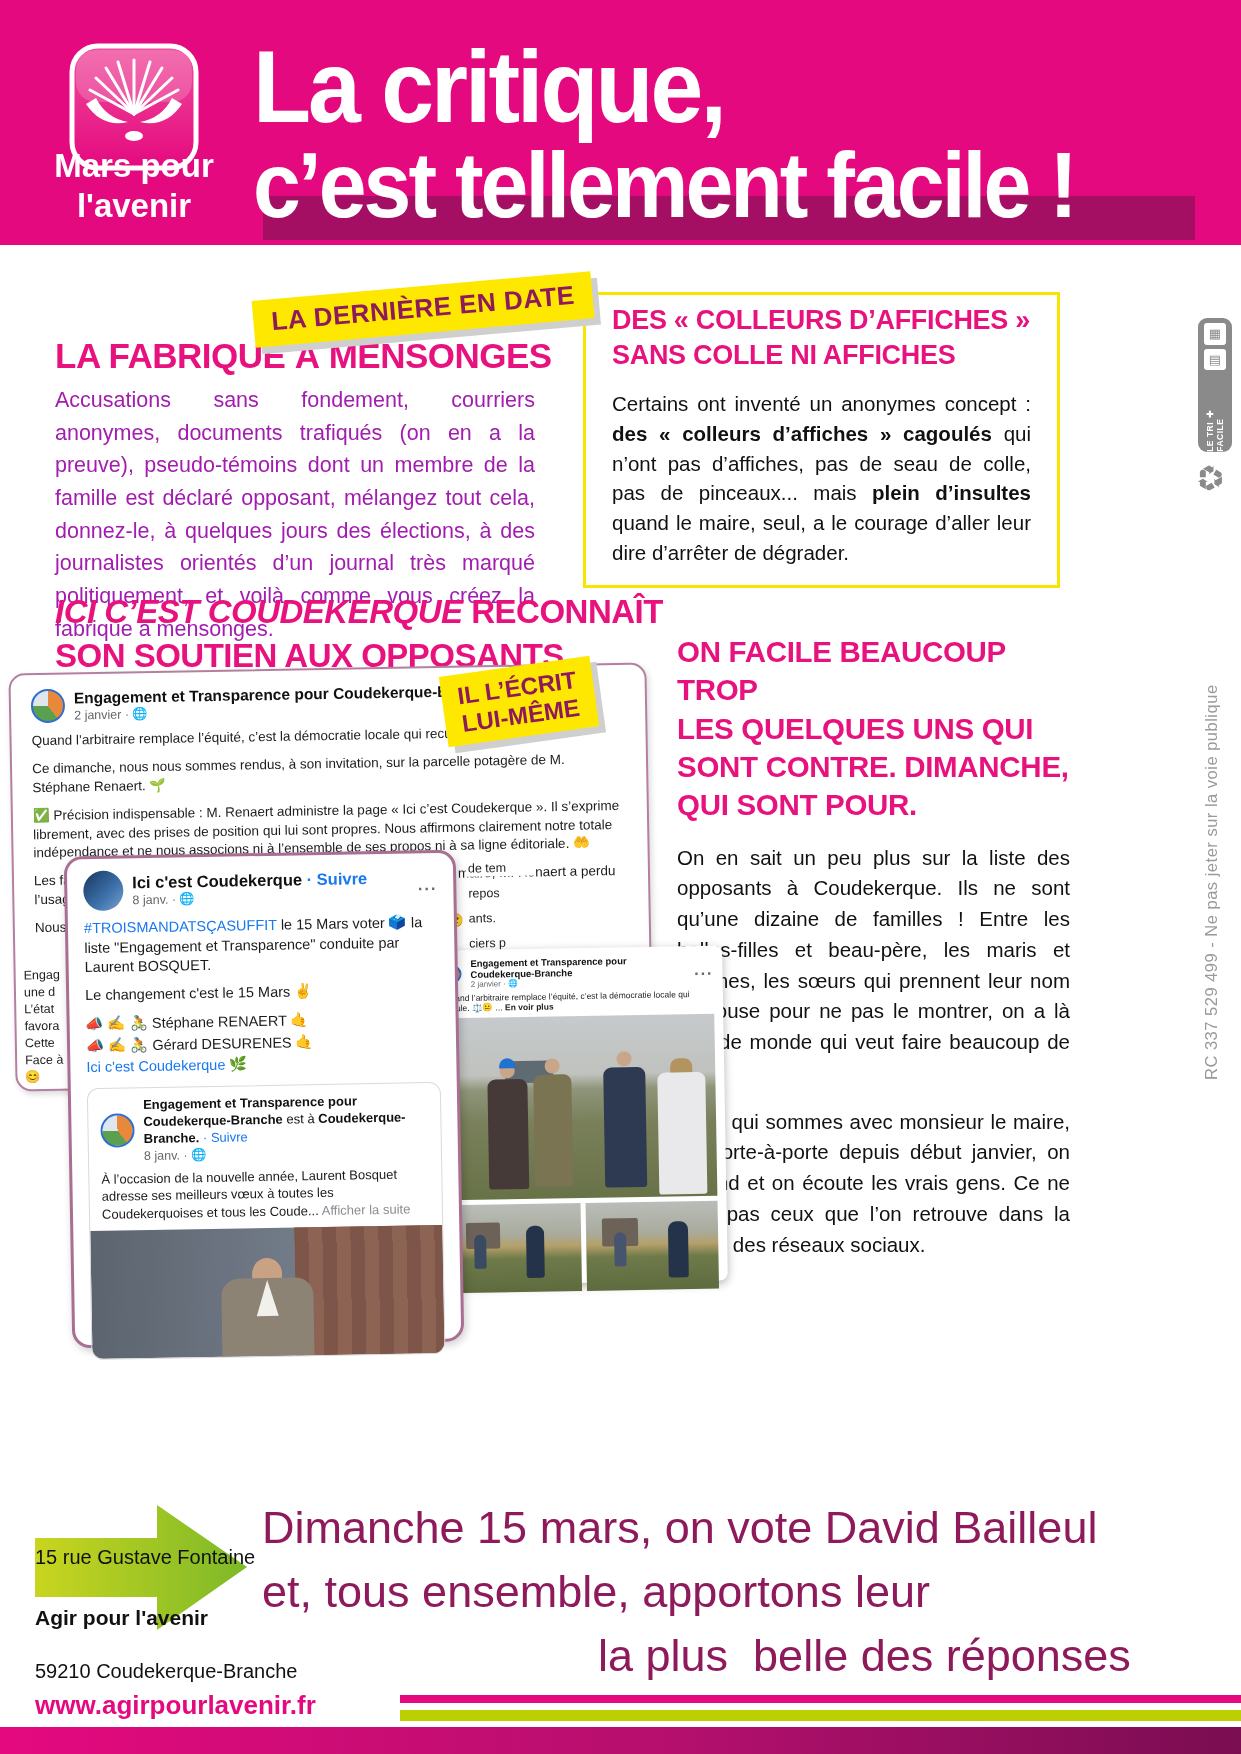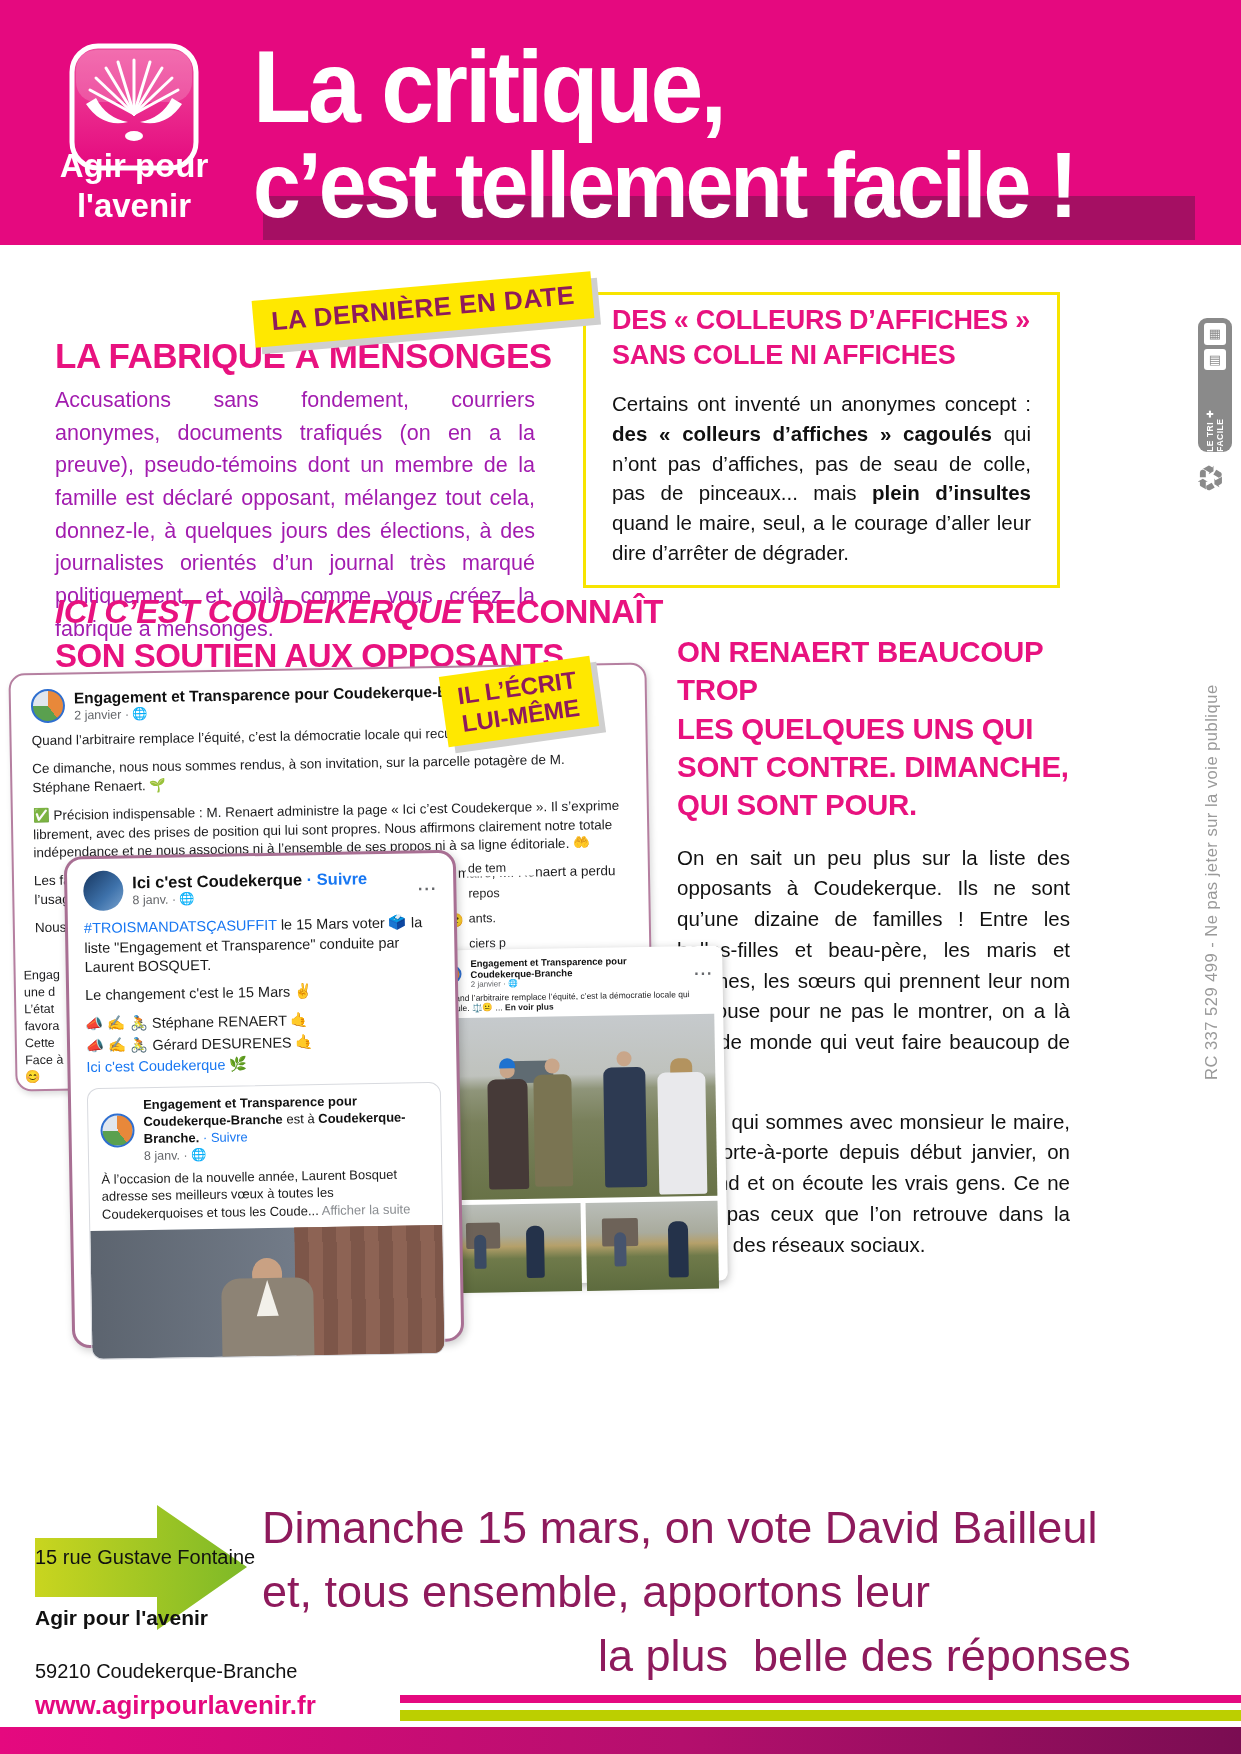--- a/index.html
+++ b/index.html
@@ -213,21 +213,21 @@
           <line x1="66" y1="72" x2="28" y2="36"></line>
           <line x1="66" y1="72" x2="104" y2="36"></line>
           <line x1="66" y1="72" x2="22" y2="48"></line>
           <line x1="66" y1="72" x2="110" y2="48"></line>
         </g>
         <path d="M18,62 Q34,86 60,80 Q38,76 28,56 Z" fill="#ffffff"></path>
         <path d="M114,62 Q98,86 72,80 Q94,76 104,56 Z" fill="#ffffff"></path>
         <ellipse cx="66" cy="94" rx="9" ry="5" fill="#ffffff"></ellipse>
       </svg>
     </div>
-    <div class="abs logo-label">Agir pour
+    <div class="abs logo-label">Mars pour
 l'avenir</div>
     <div class="abs title1">La critique,</div>
     <div class="abs title-darkbar"></div>
     <div class="abs title2">c’est tellement facile !</div>
   </div>
 
   <div class="abs badge badge-derniere">LA DERNIÈRE EN DATE</div>
   <div class="abs badge badge-ecrit white-pre">IL L’ÉCRIT
 LUI-MÊME</div>
 
@@ -242,21 +242,21 @@
   <div class="abs colleurs-box">
     <h2>
       <span>DES « COLLEURS D’AFFICHES »</span><br>
       <span>SANS COLLE NI AFFICHES</span>
     </h2>
     <p class="j"><span>Certains ont inventé un anonymes concept : </span><b>des « colleurs d’affiches » cagoulés</b><span> qui n’ont pas d’affiches, pas de seau de colle, pas de pinceaux... mais </span><b>plein d’insultes</b><span> quand le maire, seul, a le courage d’aller leur dire d’arrêter de dégrader.</span></p>
   </div>
 
   <div class="abs entend">
     <h2>
-      <span class="hl">ON RENAERT BEAUCOUP TROP</span>
+      <span class="hl">ON FACILE BEAUCOUP TROP</span>
       <span class="hl">LES QUELQUES UNS QUI</span>
       <span class="hl">SONT CONTRE. DIMANCHE,</span>
       <span class="hl">QUI SONT POUR.</span>
     </h2>
     <p class="j">On en sait un peu plus sur la liste des opposants à Coudekerque. Ils ne sont qu’une dizaine de familles ! Entre les belles-filles et beau-père, les maris et femmes, les sœurs qui prennent leur nom d’épouse pour ne pas le montrer, on a là peu de monde qui veut faire beaucoup de bruit.</p>
     <p class="j">Nous qui sommes avec monsieur le maire, en porte-à-porte depuis début janvier, on entend et on écoute les vrais gens. Ce ne sont pas ceux que l’on retrouve dans la haine des réseaux sociaux.</p>
   </div>
 
   <div class="abs fbcard card1">
     <div class="fb-head">

